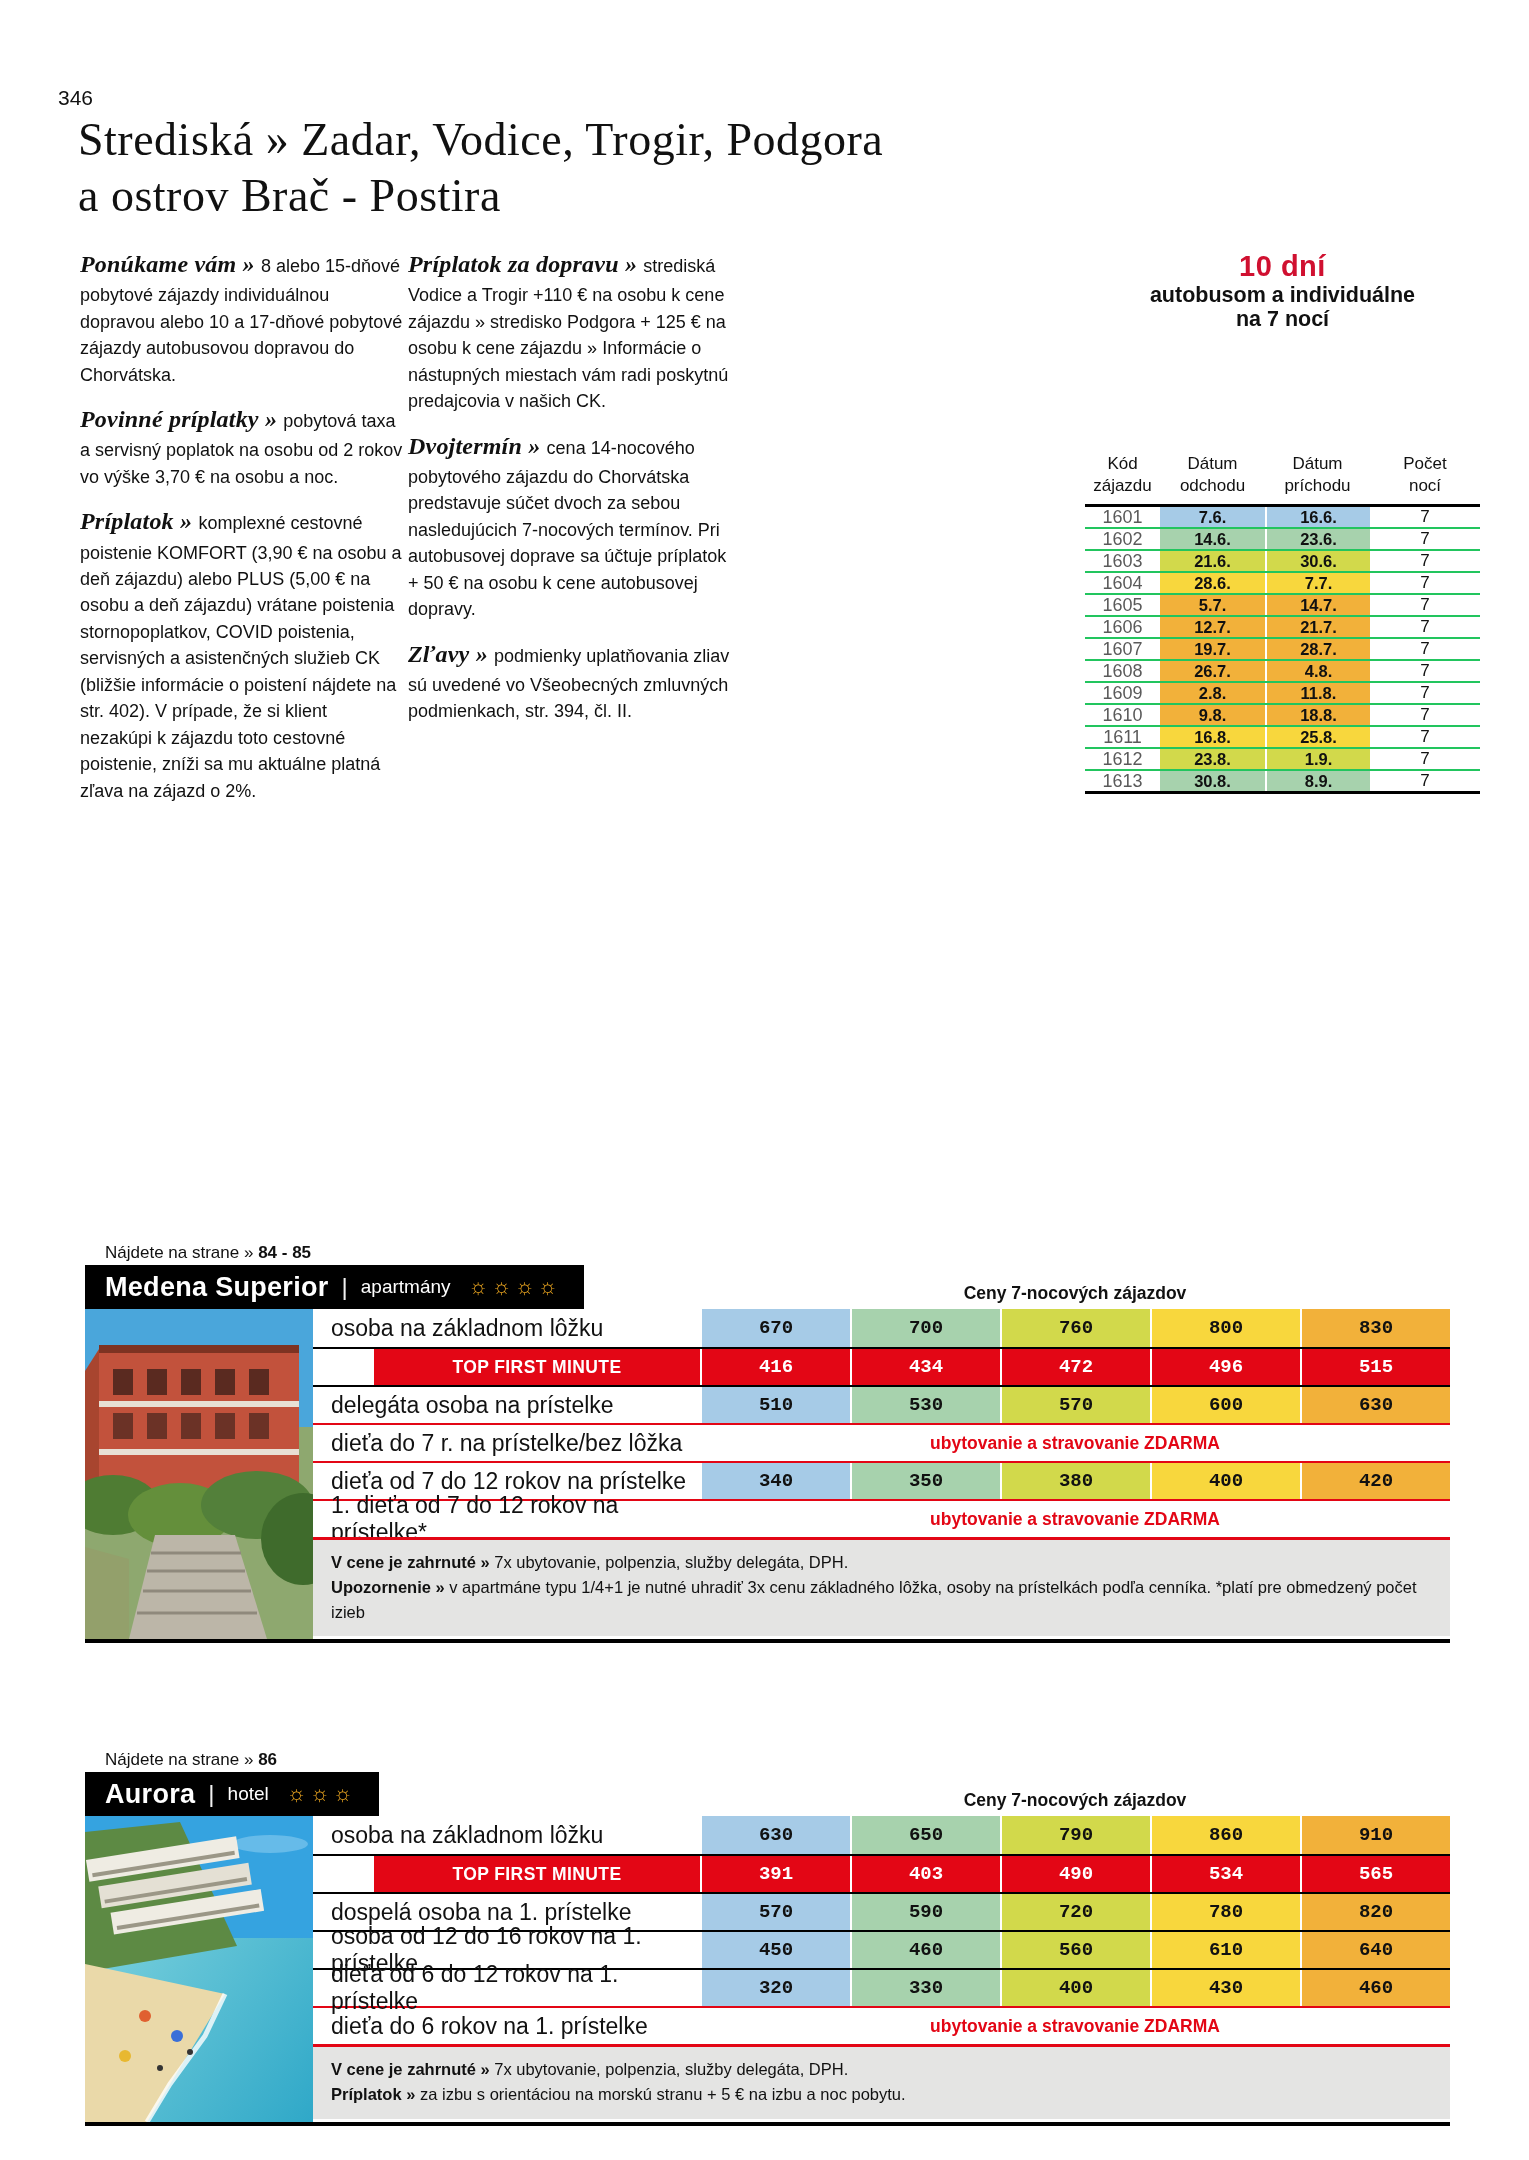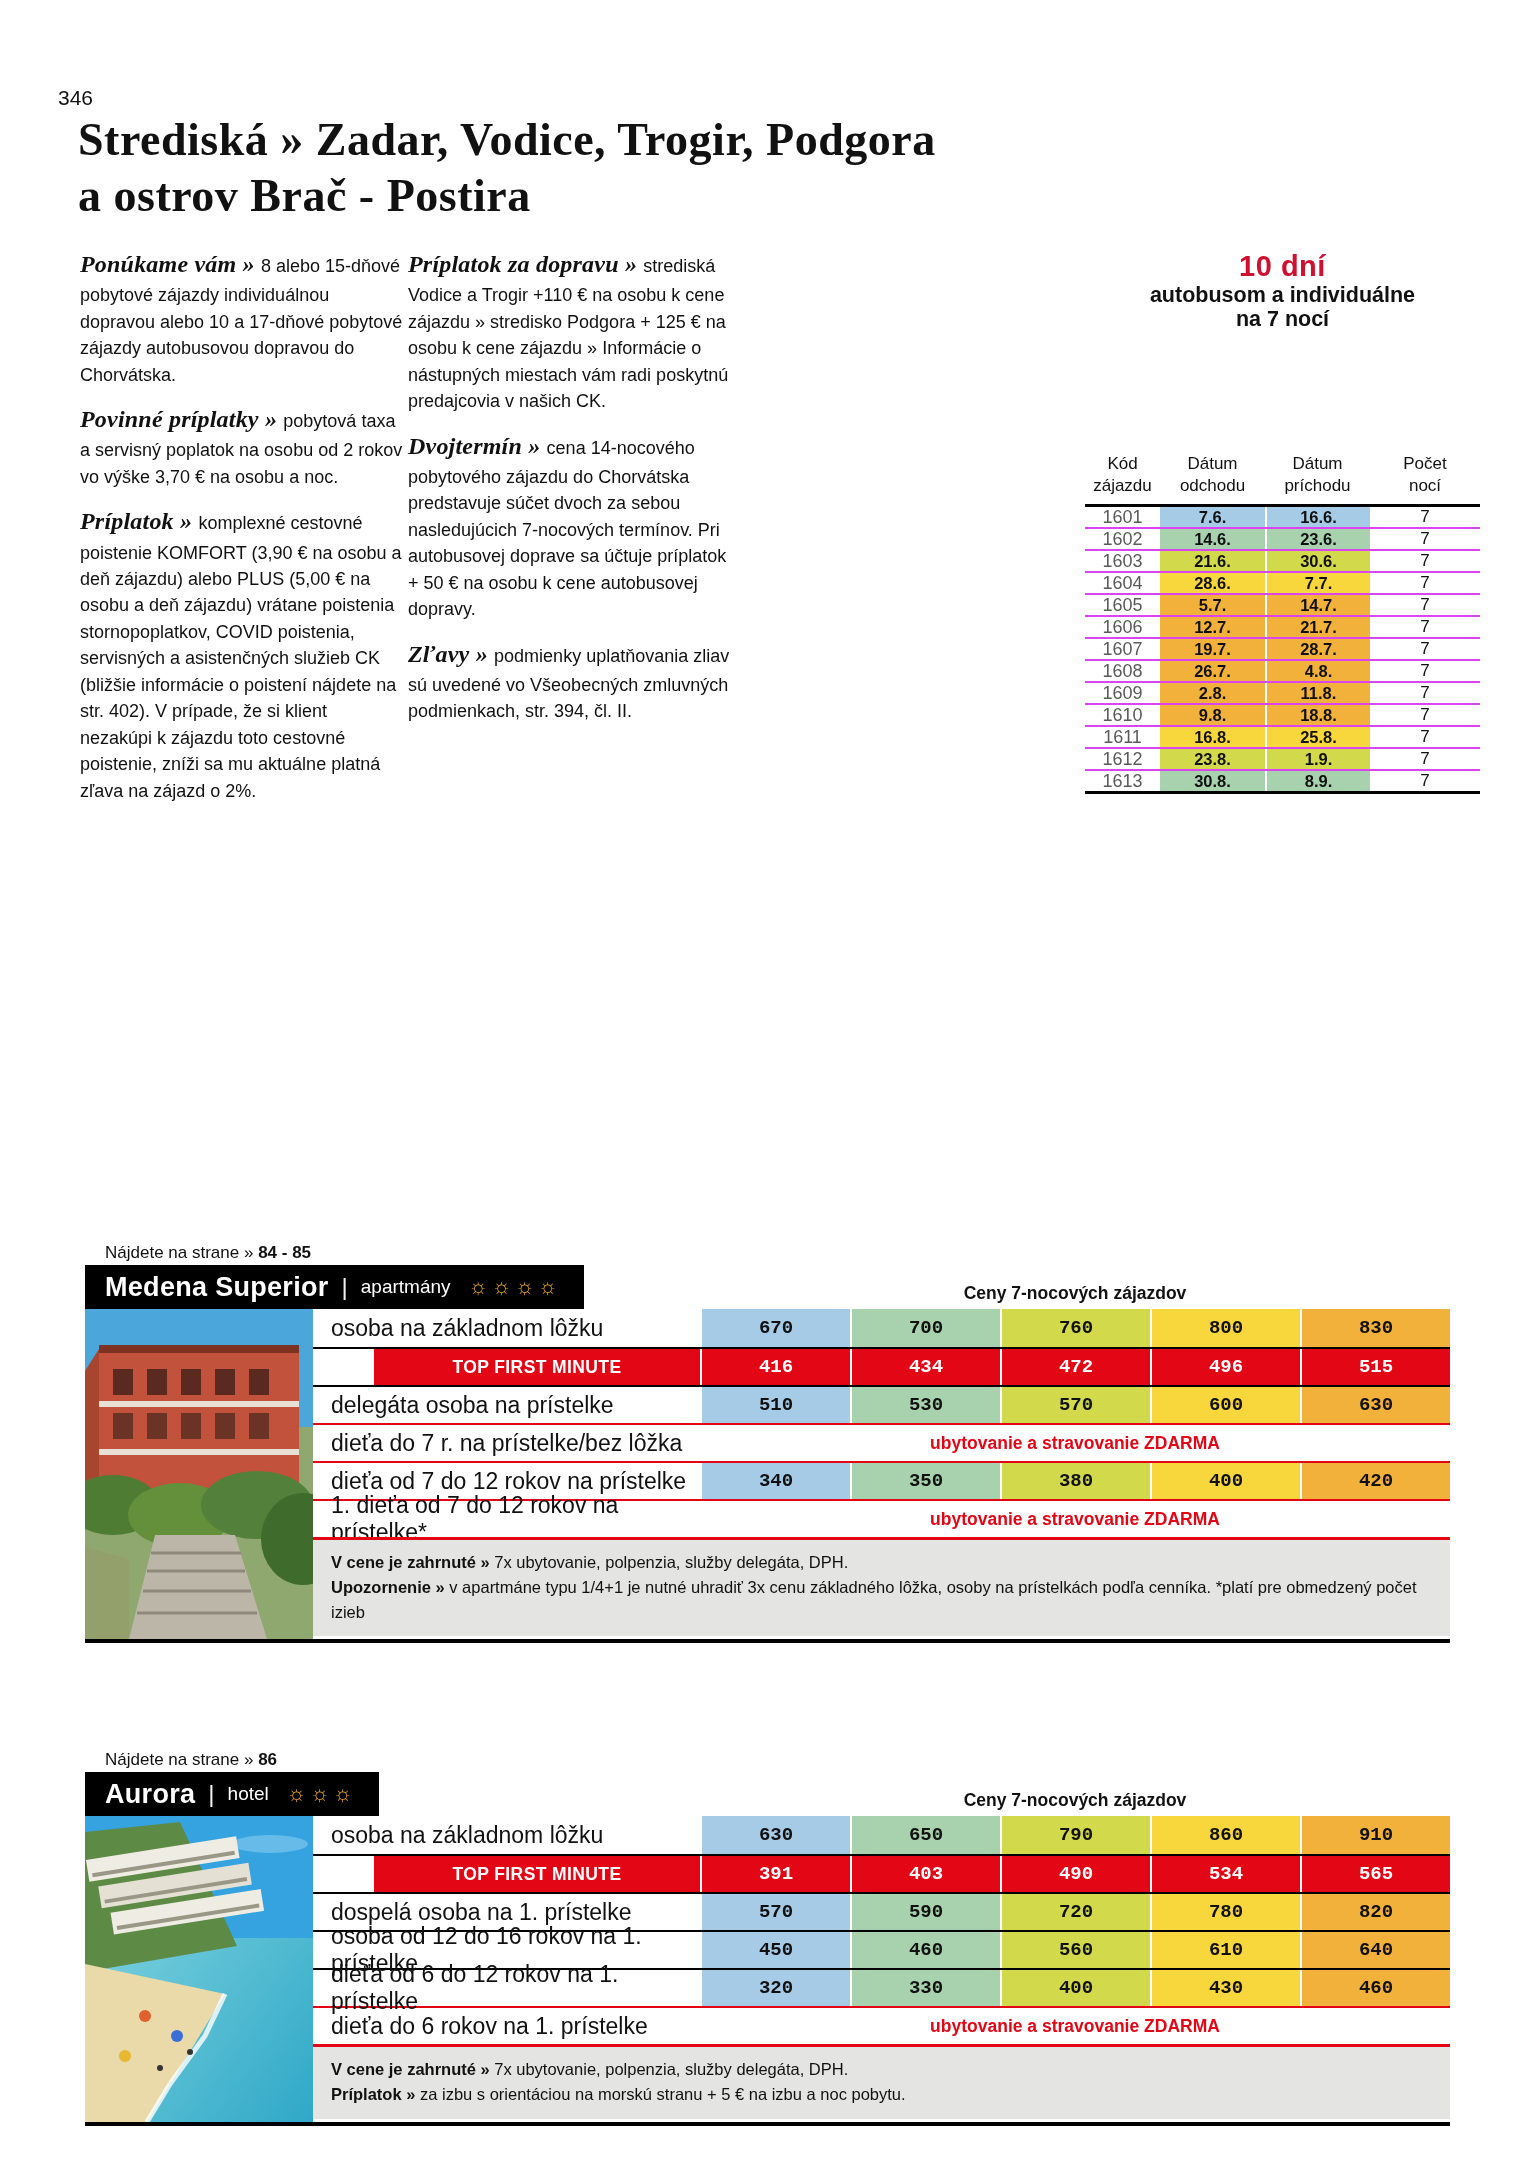--- a/index.html
+++ b/index.html
@@ -10,21 +10,21 @@
   }
   html,body{margin:0;padding:0;background:#fff;}
   .canvas{
     position:relative;width:1529px;height:2160px;background:#fff;
     font-family:"Liberation Sans",sans-serif;color:var(--ink);overflow:hidden;
   }
   
   .pagenum{position:absolute;left:58px;top:86px;font-size:21px;}
   .title{
     position:absolute;left:78px;top:112px;margin:0;
-    font-family:"Liberation Serif",serif;font-weight:bold;
+    font-family:"Liberation Serif",serif;font-weight:normal;
     font-size:46px;line-height:1.22;letter-spacing:.5px;
   }
   
   .introcol{position:absolute;top:247px;width:324px;font-size:18px;line-height:1.47;}
   .introcol.c1{left:80px;}
   .introcol.c2{left:408px;}
   .para{margin:0 0 14px 0;text-align:left;}
   .lead{
     font-family:"Liberation Serif",serif;font-style:italic;font-weight:bold;
     font-size:24px;letter-spacing:.2px;
@@ -32,21 +32,21 @@
   
   .schedule{position:absolute;left:1085px;top:250px;width:395px;}
   .sch-duration{text-align:center;font-size:29px;font-weight:bold;color:var(--darkred);letter-spacing:.5px;}
   .sch-sub{text-align:center;font-size:21.5px;font-weight:bold;line-height:1.12;}
   .sch-head{display:flex;margin-top:122px;border-bottom:3px solid #000;padding-bottom:7px;}
   .sch-hcell{text-align:center;font-size:17px;line-height:1.3;}
   .sch-hcell:nth-child(1){width:75px;}
   .sch-hcell:nth-child(2){width:105px;}
   .sch-hcell:nth-child(3){width:105px;}
   .sch-hcell:nth-child(4){width:110px;}
-  .sch-row{display:flex;height:20px;align-items:stretch;border-bottom:2px solid #d946ef;}
+  .sch-row{display:flex;height:20px;align-items:stretch;border-bottom:2px solid #22c55e;}
   .sch-row:last-child{border-bottom:3px solid #000;}
   .sch-code{width:75px;color:#5a5a5a;font-size:18px;display:flex;align-items:center;justify-content:center;}
   .sch-date{width:105px;font-weight:bold;font-size:16.5px;display:flex;align-items:center;justify-content:center;}
   .sch-arr{border-left:2px solid #fff;box-sizing:border-box;}
   .sch-nights{width:110px;font-size:17px;display:flex;align-items:center;justify-content:center;}
   
   .hotel{position:absolute;left:85px;width:1365px;}
   .findline{font-size:17px;padding-left:20px;height:22px;}
   .findline b{font-weight:bold;}
   .hbar{

